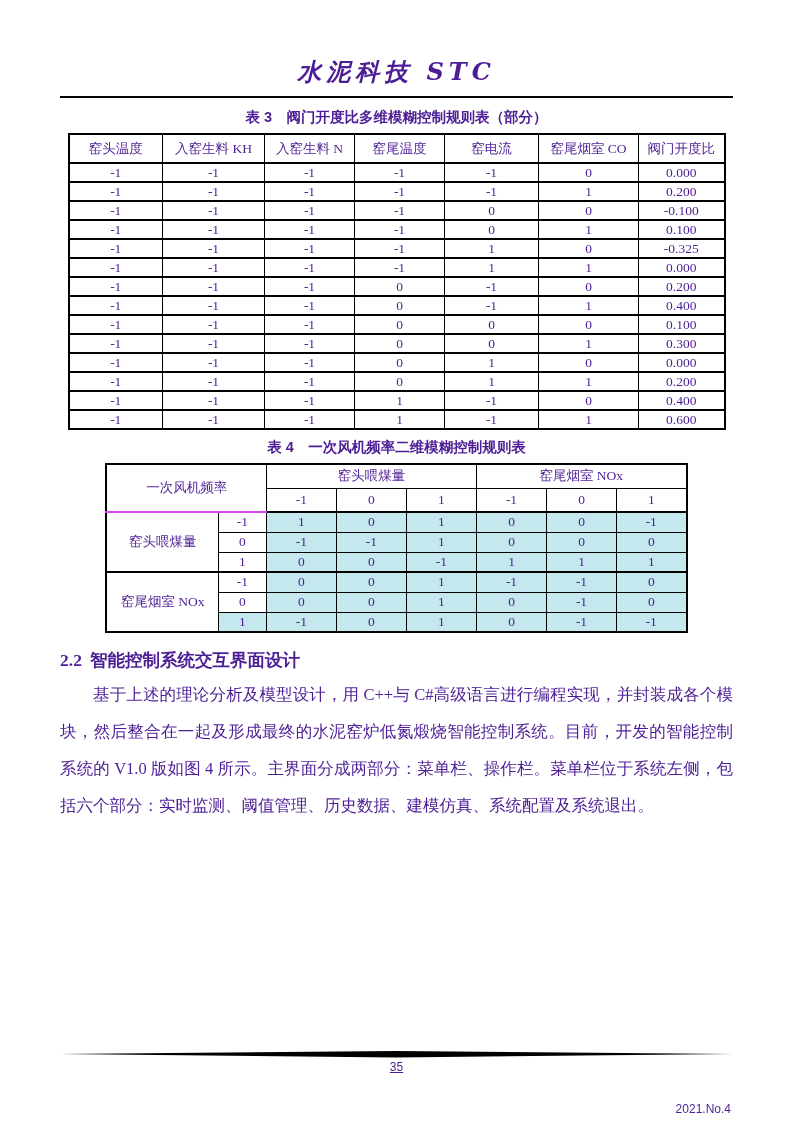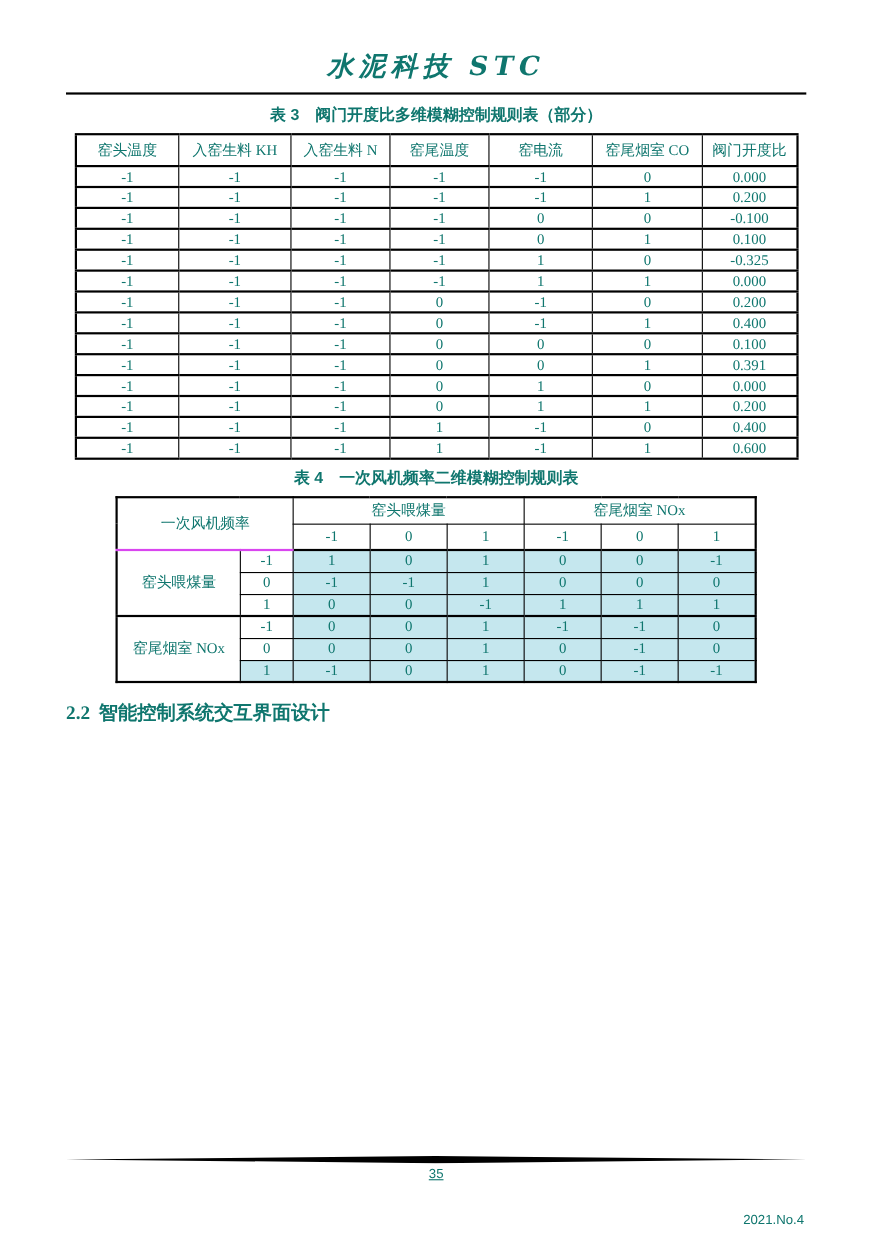--- a/index.html
+++ b/index.html
@@ -1,22 +1,22 @@
 <!DOCTYPE html>
 <html><head>
 <meta charset="utf-8">
 <style>
   * { margin:0; padding:0; box-sizing:border-box; }
   html,body { background:#ffffff; }
   .page {
     position:relative;
     width:793px; height:1122px;
     background:#ffffff;
-    color:#0f766e;
-    padding:42px 60px 0 60px;
+    color:#4c1d95;
+    padding:54px 60px 0 60px;
     overflow:hidden;
     font-family:"Liberation Serif","DejaVu Serif",serif;
   }
   
   .journal-title{
     text-align:center;
     font-family:"DejaVu Serif","Liberation Serif",serif;
     font-style:italic;
     font-weight:600;
     font-size:24px;
@@ -227,21 +227,21 @@
           <td>0</td>
           <td>0.100</td>
         </tr>
         <tr>
           <td>-1</td>
           <td>-1</td>
           <td>-1</td>
           <td>0</td>
           <td>0</td>
           <td>1</td>
-          <td>0.391</td>
+          <td>0.300</td>
         </tr>
         <tr>
           <td>-1</td>
           <td>-1</td>
           <td>-1</td>
           <td>0</td>
           <td>1</td>
           <td>0</td>
           <td>0.000</td>
         </tr>
@@ -358,20 +358,21 @@
       <td class="hl">1</td>
       <td class="hl">0</td>
       <td class="hl">-1</td>
       <td class="hl">-1</td>
     </tr>
   </tbody>
     </table>
 
   <h2 class="sec-heading"><span class="sec-num">2.2</span><span>智能控制系统交互界面设计</span></h2>
 
+  <p class="body-para p1">基于上述的理论分析及模型设计，用 C++与 C#高级语言进行编程实现，并封装成各个模块，然后整合在一起及形成最终的水泥窑炉低氮煅烧智能控制系统。目前，开发的智能控制系统的 V1.0 版如图 4 所示。主界面分成两部分：菜单栏、操作栏。菜单栏位于系统左侧，包括六个部分：实时监测、阈值管理、历史数据、建模仿真、系统配置及系统退出。</p>
 
 
   <div class="footer">
     <svg class="footer-rule-svg" viewBox="0 0 673 7" preserveAspectRatio="none">
       <polygon points="0,3 336,0 673,3 336,6.5" fill="#000"></polygon>
     </svg>
     <div class="page-num">35</div>
     <div class="issue">2021.No.4</div>
   </div>
 

